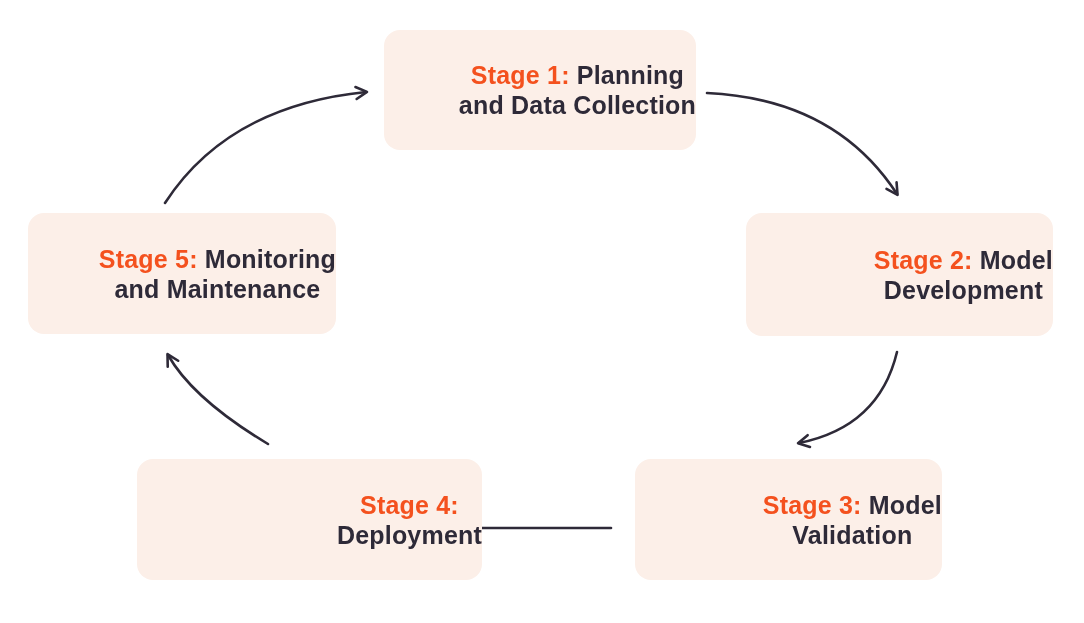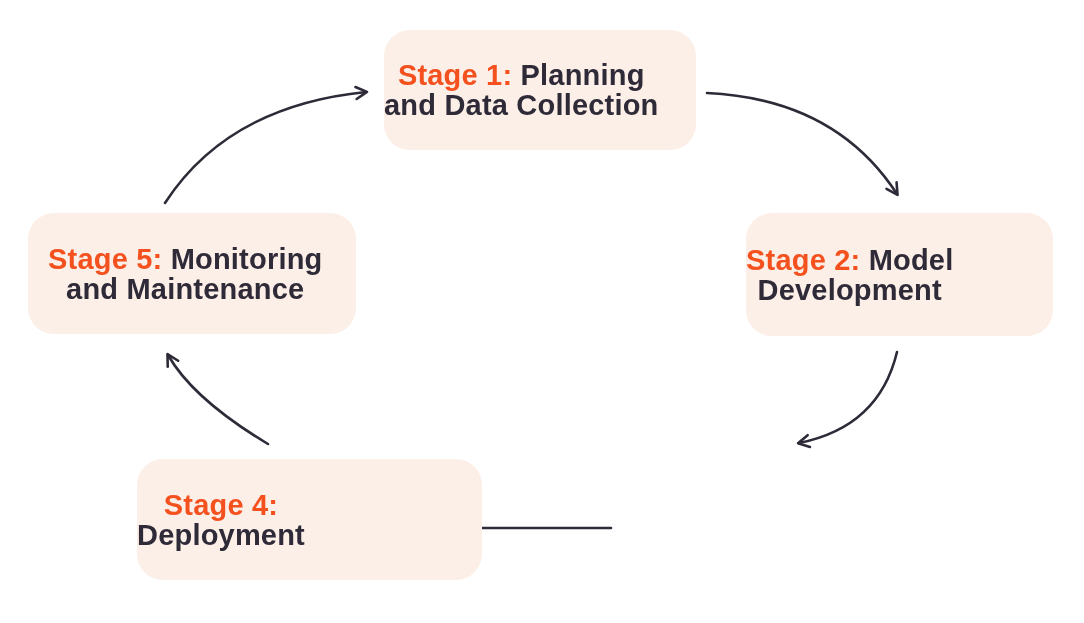--- a/index.html
+++ b/index.html
@@ -30,38 +30,38 @@
   }
   .arrowhead-glyph{
     fill:none;
     stroke:var(--arrow,#2E2A38);
     stroke-width:2.6;
     stroke-linecap:round;
     stroke-linejoin:round;
   }
   .stage{
     position:absolute;
-    display:flex;align-items:center;justify-content:flex-start;
+    display:flex;align-items:center;justify-content:flex-end;
     background:var(--box-bg,#FCEFE8);
-    border-radius:26px;
+    border-radius:16px;
     text-align:center;
-    font-size:29px;
+    font-size:25px;
     font-weight:700;
     line-height:30px;
     letter-spacing:.2px;
     white-space:pre-line;
     color:var(--stage-title,#2E2A38);
   }
   .stage .prefix{color:var(--stage-prefix,#F4511E);}
   .stage .title{color:var(--stage-title,#2E2A38);}
   #stage-1{left:384px;top:30px;width:312px;height:120px;}
   #stage-2{left:746px;top:213px;width:307px;height:123px;}
   #stage-3{left:635px;top:459px;width:307px;height:121px;}
   #stage-4{left:137px;top:459px;width:345px;height:121px;}
-  #stage-5{left:28px;top:213px;width:308px;height:121px;padding-left:20px;}
+  #stage-5{left:28px;top:213px;width:308px;height:121px;}
 </style>
 </head>
 <body>
 
 <div class="canvas">
 
   <svg class="arrow-layer" viewBox="0 0 1084 623" xmlns="http://www.w3.org/2000/svg">
     <defs>
       <marker id="arrowhead" markerUnits="userSpaceOnUse" markerWidth="20" markerHeight="20" viewBox="0 0 20 20" refX="15" refY="10" orient="auto">
         <path class="arrowhead-glyph" d="M5 4 L16 10 L5 16"></path>
@@ -77,20 +77,24 @@
   <div class="stage" id="stage-1">
     <div><span class="prefix">Stage 1:</span><span class="title"> Planning
 and Data Collection</span></div>
   </div>
 
   <div class="stage" id="stage-2">
     <div><span class="prefix">Stage 2:</span><span class="title"> Model
 Development</span></div>
   </div>
 
+  <div class="stage" id="stage-3">
+    <div><span class="prefix">Stage 3:</span><span class="title"> Model
+Validation</span></div>
+  </div>
 
   <div class="stage" id="stage-4">
     <div><span class="prefix">Stage 4:</span><span class="title">
 Deployment</span></div>
   </div>
 
   <div class="stage" id="stage-5">
     <div><span class="prefix">Stage 5:</span><span class="title"> Monitoring
 and Maintenance</span></div>
   </div>

